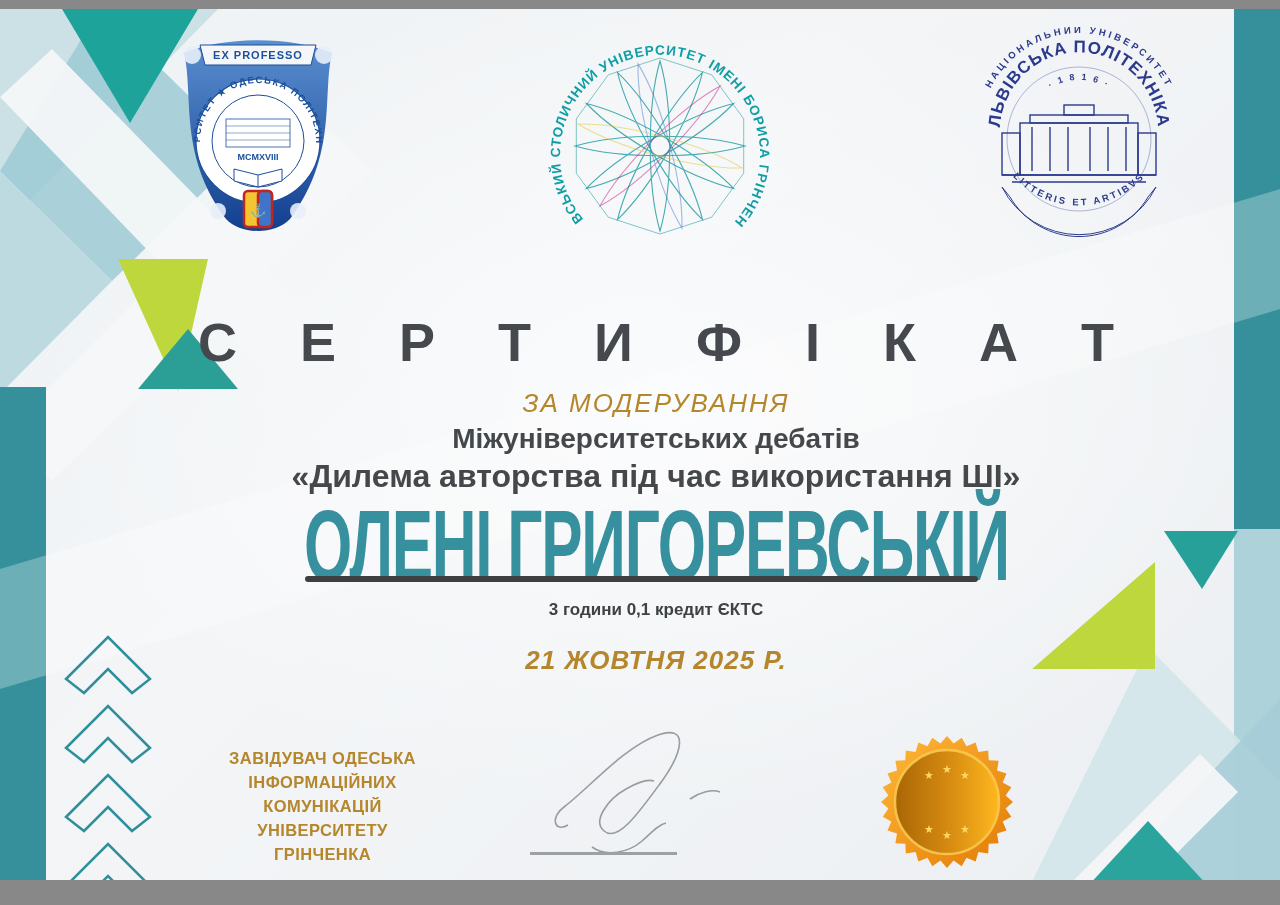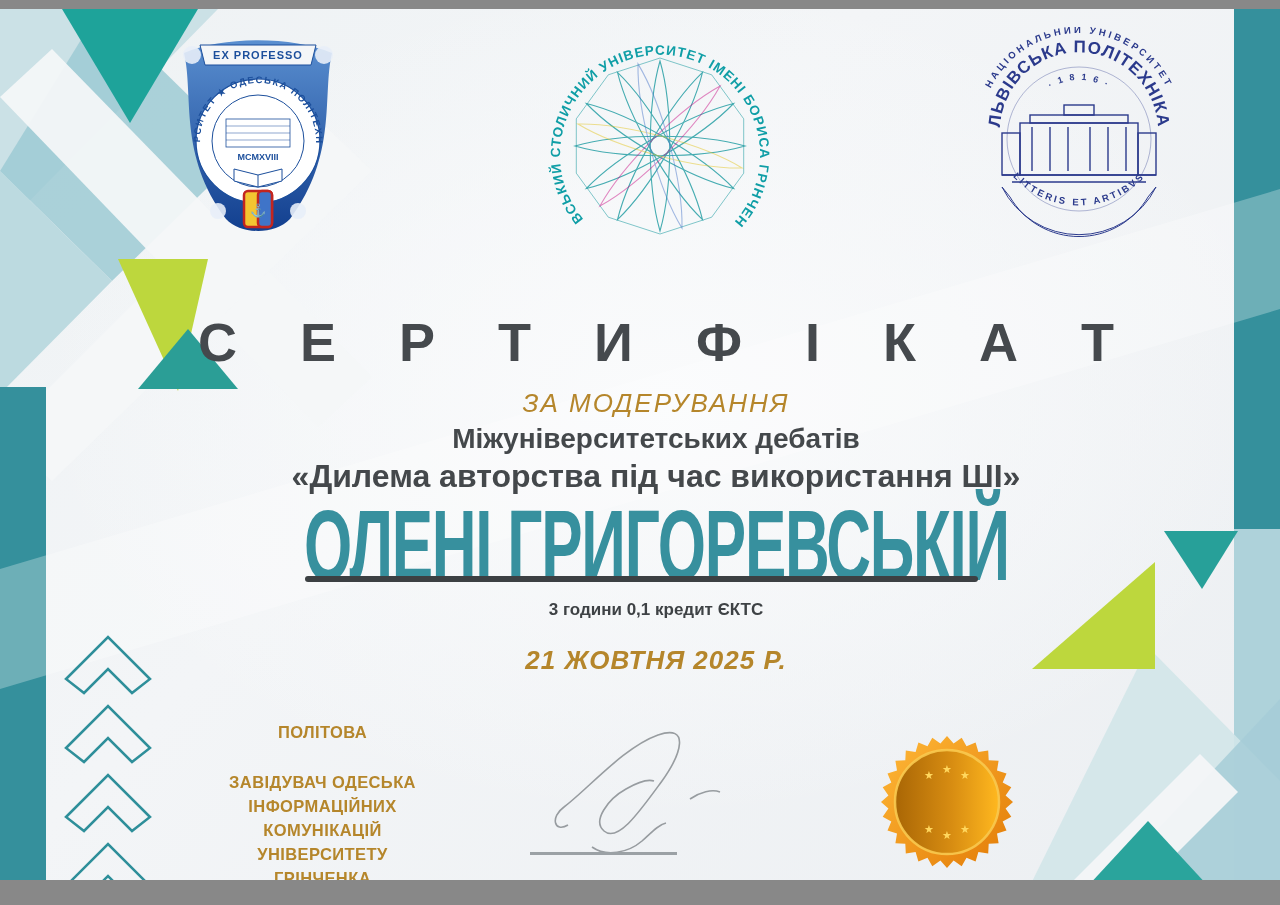--- a/index.html
+++ b/index.html
@@ -212,21 +212,20 @@
   <div class="centerline event1">Міжуніверситетських дебатів</div>
   <div class="centerline event2">«Дилема авторства під час використання ШІ»</div>
   <div class="centerline recipient">
     <span>ОЛЕНІ ГРИГОРЕВСЬКІЙ</span>
   </div>
   <div class="underline"></div>
   <div class="centerline credit">3 години 0,1 кредит ЄКТС</div>
   <div class="centerline datetext">21 ЖОВТНЯ 2025 Р.</div>
 
   <div class="signer">
-    <div>ПОЛІТОВА</div>
     <div class="role">
       <div>ЗАВІДУВАЧ ОДЕСЬКА</div>
       <div>ІНФОРМАЦІЙНИХ</div>
       <div>КОМУНІКАЦІЙ</div>
       <div>УНІВЕРСИТЕТУ ГРІНЧЕНКА</div>
     </div>
   </div>
 
   <div class="sig-wrap">
     <svg width="230" height="125" viewBox="0 0 230 125">

